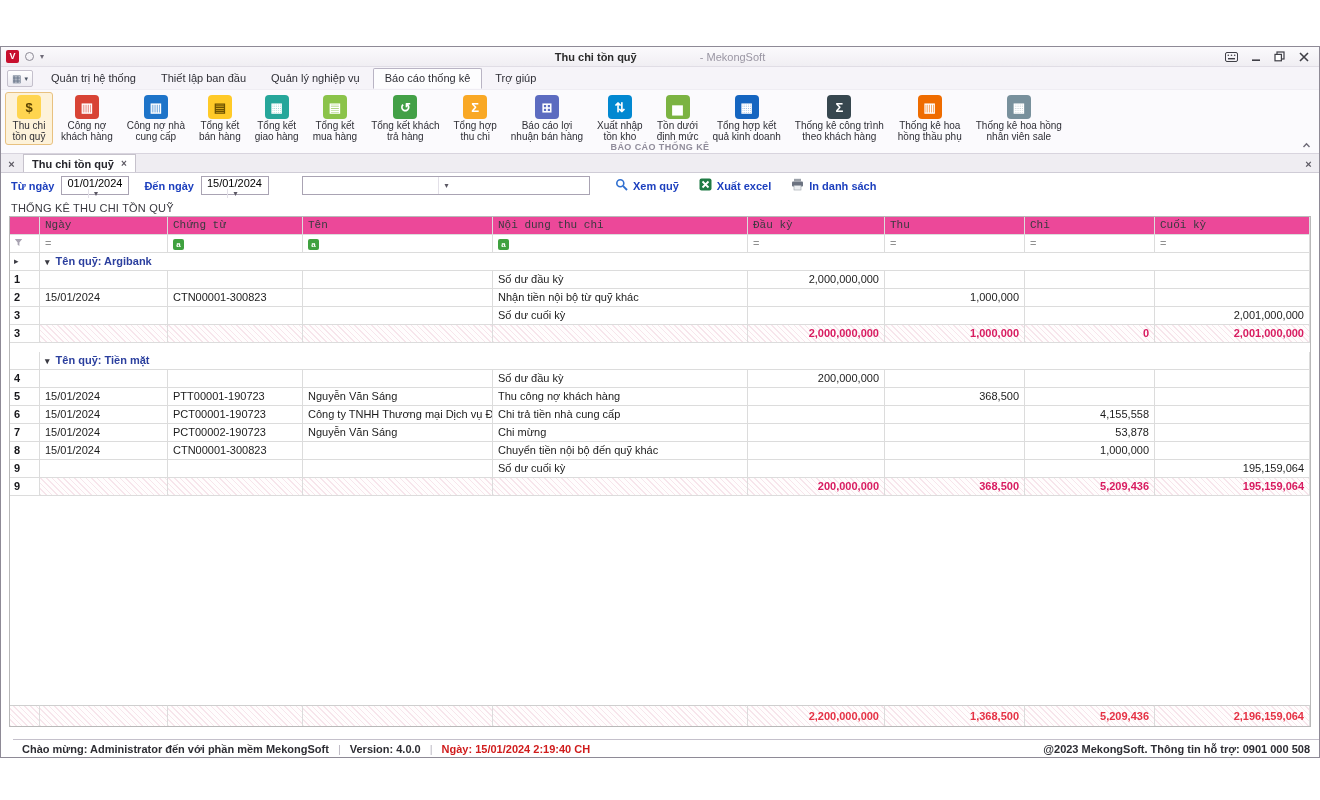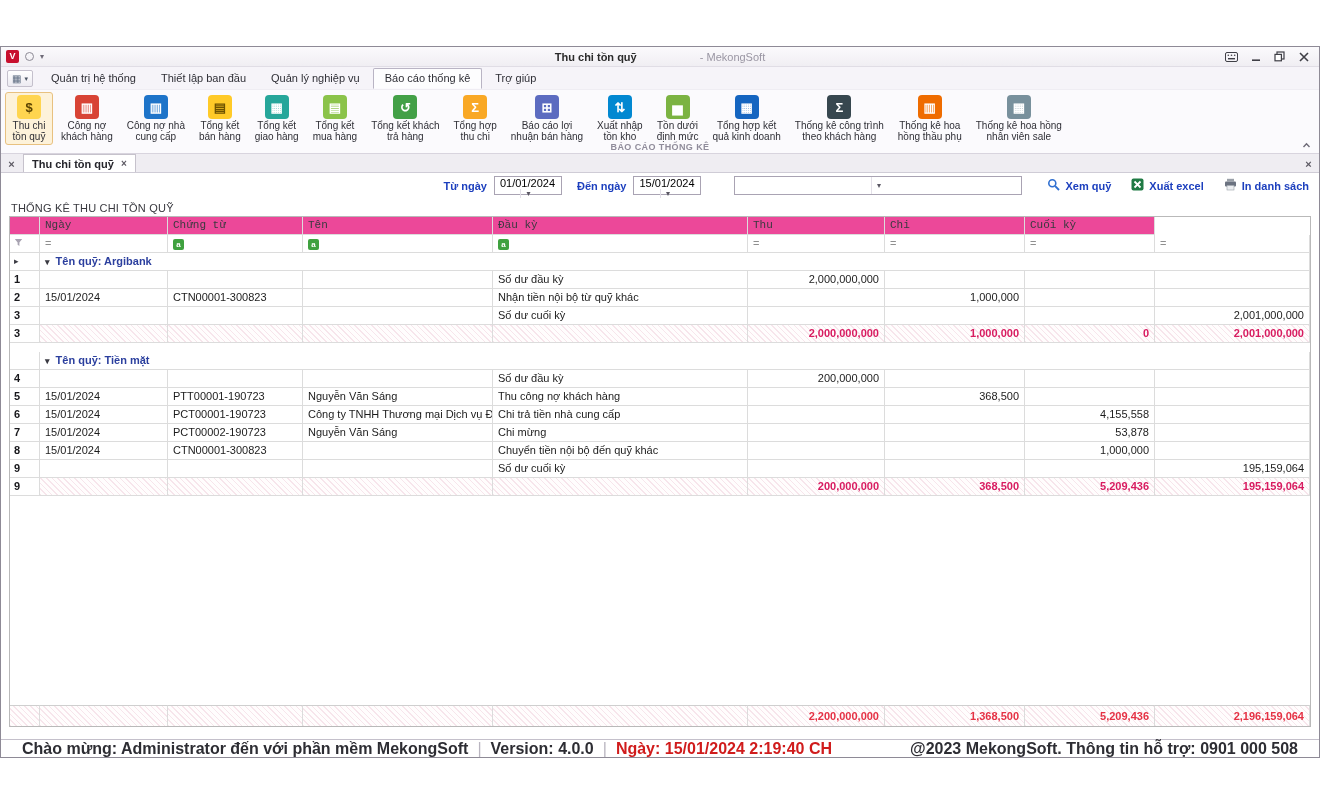--- a/index.html
+++ b/index.html
@@ -40,21 +40,21 @@
 .rf-label{font-size:9px;color:#908c9b;letter-spacing:.4px;font-weight:bold;}
 .rf-collapse{position:absolute;right:8px;top:0;color:#6f6b78;}
 
 
 .doctabs{height:19px;background:#efedf2;border-bottom:1px solid #cfccd6;display:flex;align-items:flex-end;padding:0 3px;gap:4px;flex:0 0 auto;}
 .dt-close{width:15px;height:15px;margin-bottom:1px;display:flex;align-items:center;justify-content:center;font-size:11px;font-weight:bold;color:#5c5963;}
 .doctab{background:#fff;border:1px solid #c6c2cc;border-bottom:none;height:18px;display:flex;align-items:center;gap:7px;padding:0 8px;font-weight:bold;color:#26262c;}
 .dtx{font-size:10px;font-weight:bold;color:#5c5963;}
 
 
-.filterbar{height:25px;display:flex;align-items:center;gap:7px;padding:0 10px;flex:0 0 auto;background:#fff;justify-content:flex-end;}
+.filterbar{height:25px;display:flex;align-items:center;gap:7px;padding:0 10px;flex:0 0 auto;background:#fff;}
 .flabel{color:var(--blue);font-weight:bold;}
 .finput{height:19px;border:1px solid #a9a3b3;background:#fff;display:flex;align-items:center;flex-direction:column;}
 .finput input{border:none;outline:none;height:100%;padding:0 5px;font:inherit;width:66px;background:transparent;}
 .drop{width:15px;height:100%;display:flex;align-items:center;justify-content:center;color:#5a5763;font-size:8px;border-left:1px solid #e3e0e8;}
 .combo{width:288px;margin-left:26px;}
 .combo .ctext{flex:1;padding:0 6px;overflow:hidden;white-space:nowrap;}
 .factions{display:flex;gap:20px;margin-left:18px;align-items:center;}
 .fbtn{display:flex;align-items:center;gap:5px;color:var(--blue);font-weight:bold;}
 
 
@@ -72,21 +72,21 @@
 .marker{color:#3a3a42;font-size:9px;}
 .rownum{font-weight:bold;color:#17171b;}
 .hatch{background-color:#fffdfd;background-image:repeating-linear-gradient(45deg,rgba(205,105,145,.16) 0 1px,transparent 1px 4px);}
 .sum .gc{font-weight:bold;color:var(--pink);}
 .sum .gc.gut{color:#17171b;}
 .spacer{flex:1 1 auto;}
 .total .gc{height:21px;line-height:20px;font-weight:bold;color:var(--red);border-top:1px solid #cfcfcf;border-bottom:none;}
 .ggap{height:9px;flex:0 0 auto;}
 
 
-.statusbar{height:18px;border-top:1px solid #c4c0cb;background:#fff;display:flex;align-items:center;padding:0 21px;font-size:16px;font-weight:bold;color:#2d2d33;gap:9px;flex:0 0 auto;}
+.statusbar{height:18px;border-top:1px solid #c4c0cb;background:#fff;display:flex;align-items:center;padding:0 9px;font-size:11px;font-weight:bold;color:#2d2d33;gap:9px;flex:0 0 auto;margin-left:12px;}
 .sb-sep{color:#b9b5c0;font-weight:normal;}
 .sb-date{color:#d01c1c;}
 .sb-right{margin-left:auto;}
 </style>
 </head>
 <body>
 
 <div class="screen">
   <div class="window">
 
@@ -283,20 +283,21 @@
     </div>
 
     <div class="report-title">THỐNG KÊ THU CHI TỒN QUỸ</div>
 
     <div class="grid" id="data-grid">
         <div class="grow">
           <div class="gc head gut"></div>
           <div class="gc head">Ngày</div>
           <div class="gc head">Chứng từ</div>
           <div class="gc head">Tên</div>
+          <div class="gc head">Nội dung thu chi</div>
           <div class="gc head">Đầu kỳ</div>
           <div class="gc head">Thu</div>
           <div class="gc head">Chi</div>
           <div class="gc head">Cuối kỳ</div>
         </div>
         <div class="grow">
           <div class="gc fcell gut"><svg width="9" height="9" viewBox="0 0 9 9">
               <path d="M0.8 1 H8.2 L5.4 4.6 V8 L3.6 6.8 V4.6 Z" fill="#a9a4b2"></path>
             </svg></div>
           <div class="gc fcell">=</div>

